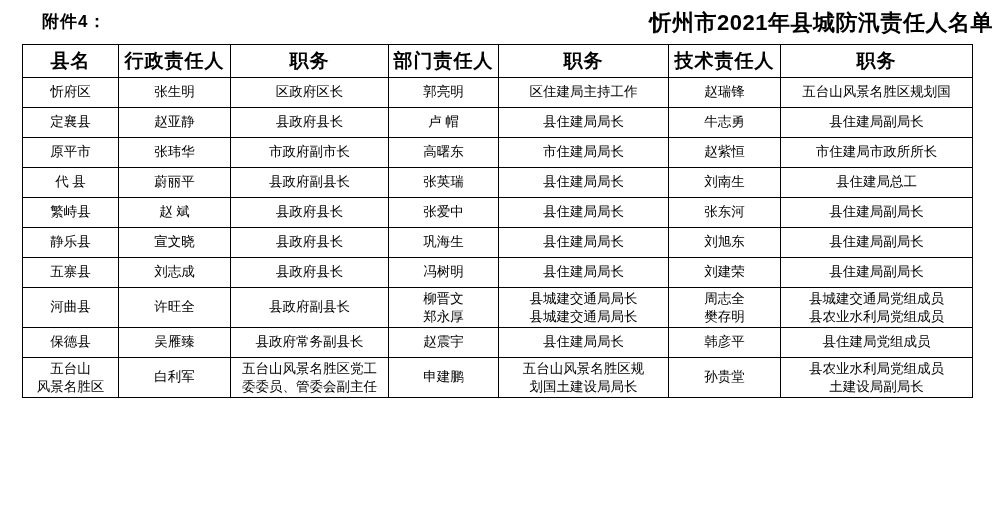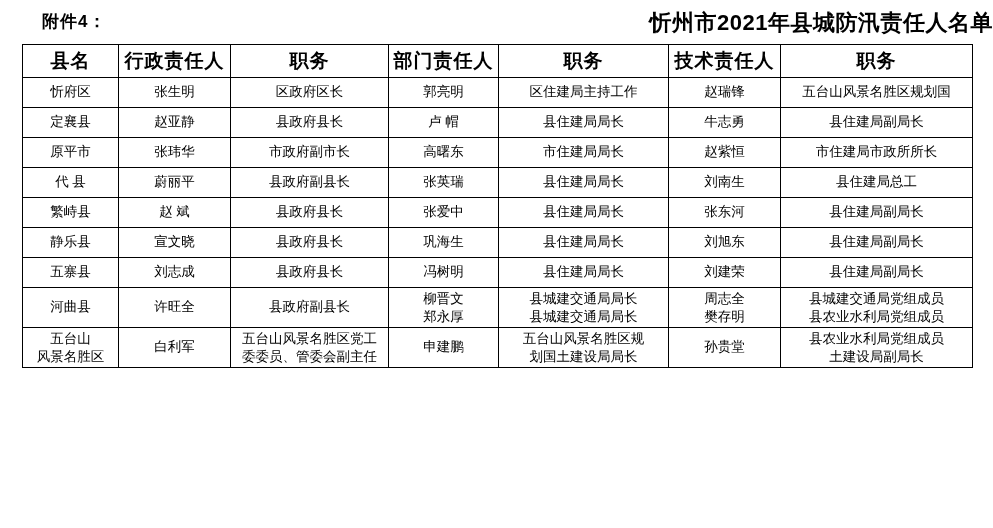--- a/index.html
+++ b/index.html
@@ -204,20 +204,29 @@
             </td>
             <td>
               <span class="sub">周志全</span>
               <span class="sub">樊存明</span>
             </td>
             <td>
               <span class="sub">县城建交通局党组成员</span>
               <span class="sub">县农业水利局党组成员</span>
             </td>
           </tr>
+          <tr>
+            <td>保德县</td>
+            <td>吴雁臻</td>
+            <td>县政府常务副县长</td>
+            <td>赵震宇</td>
+            <td>县住建局局长</td>
+            <td>韩彦平</td>
+            <td>县住建局党组成员</td>
+          </tr>
           <tr class="xtall">
             <td>
               <span class="sub">五台山</span>
               <span class="sub">风景名胜区</span>
             </td>
             <td>白利军</td>
             <td>
               <span class="sub">五台山风景名胜区党工</span>
               <span class="sub">委委员、管委会副主任</span>
             </td>

